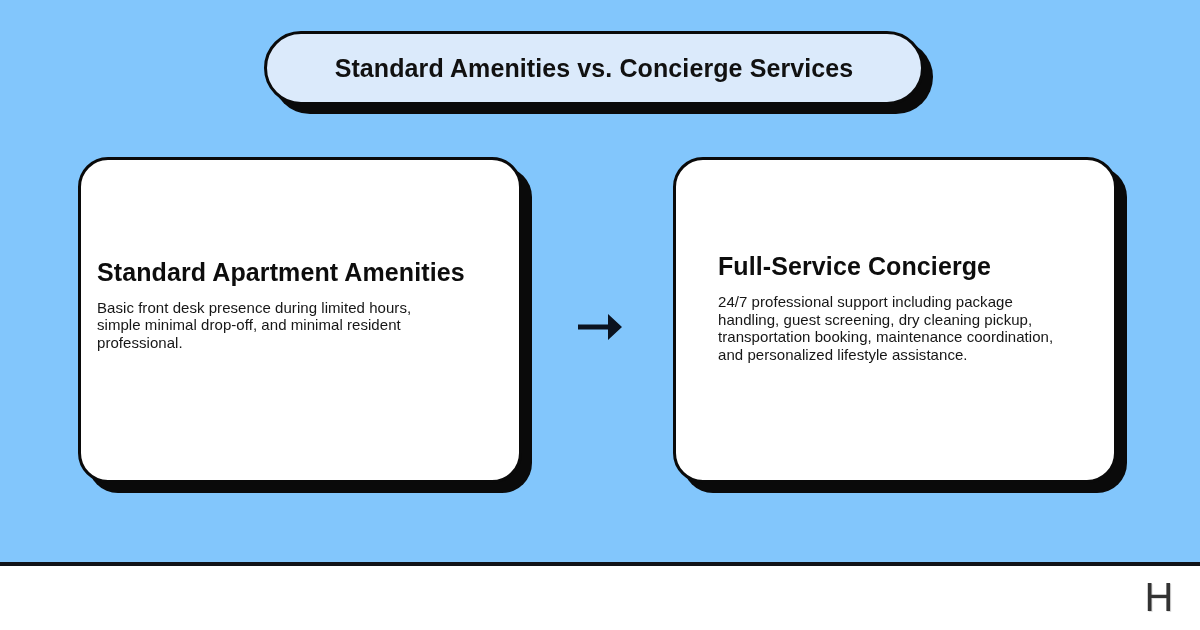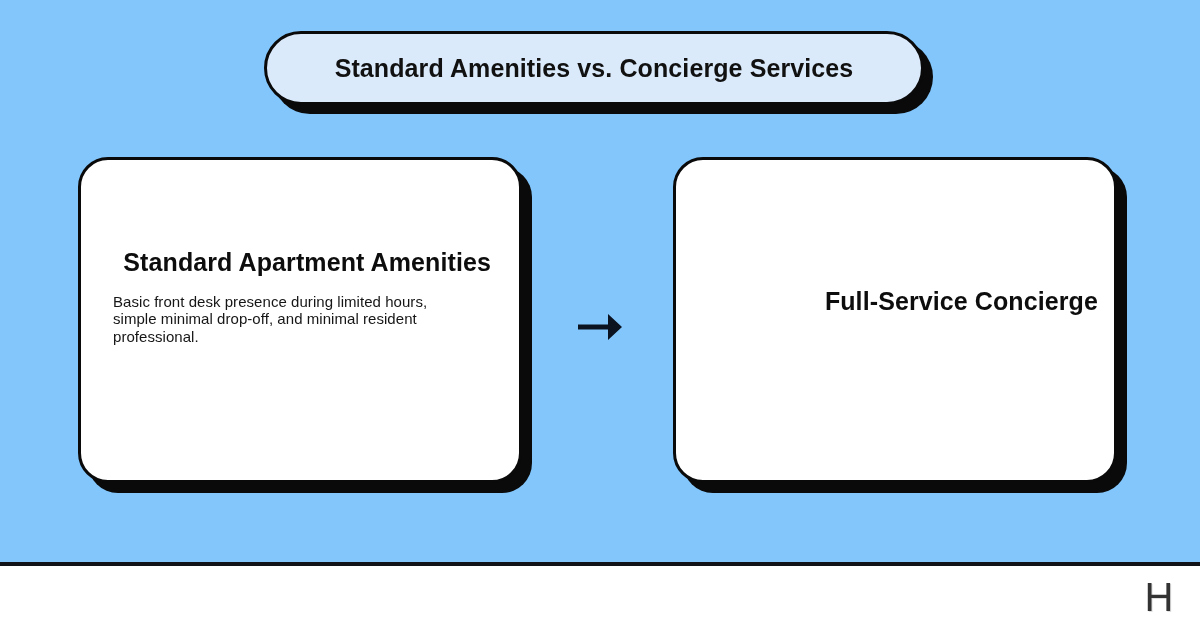--- a/index.html
+++ b/index.html
@@ -115,28 +115,27 @@
   .card-right .card-inner { transform: translateY(-13px); }
 
   .card-heading {
     font-size: 25px;
     font-weight: bold;
     color: #0d0d0d;
     line-height: 30px;
     margin: 0 0 12px 0;
     letter-spacing: 0.1px;
     font-family: "Liberation Sans", sans-serif;
-    text-align: right;
   }
   .card-body {
     font-size: 15px;
     font-weight: 400;
     color: #161616;
     line-height: 17.5px;
-    margin: 16px;
+    margin: 0;
     letter-spacing: 0.05px;
     font-family: "Liberation Sans", sans-serif;
   }
   .card-body .line { display: block; }
 
   
   .arrow {
     position: absolute;
     left: 560px;
     top: 296px;
@@ -172,20 +171,26 @@
 
     <div class="arrow">
       <svg width="52" height="44" viewBox="0 0 52 44" aria-hidden="true">
         <path d="M4 19.5 H34 V9 L48 22 L34 35 V24.5 H4 Z" fill="#0b1320"></path>
       </svg>
     </div>
 
     <div class="card card-right">
       <div class="card-inner">
         <div class="card-heading">Full-Service Concierge</div>
+        <div class="card-body">
+          <span class="line">24/7 professional support including package</span>
+          <span class="line">handling, guest screening, dry cleaning pickup,</span>
+          <span class="line">transportation booking, maintenance coordination,</span>
+          <span class="line">and personalized lifestyle assistance.</span>
+        </div>
       </div>
     </div>
 
   </div>
 
   <div class="footer-rule"></div>
 
   <div class="footer">
     <span class="footer-logo">H</span>
   </div>

